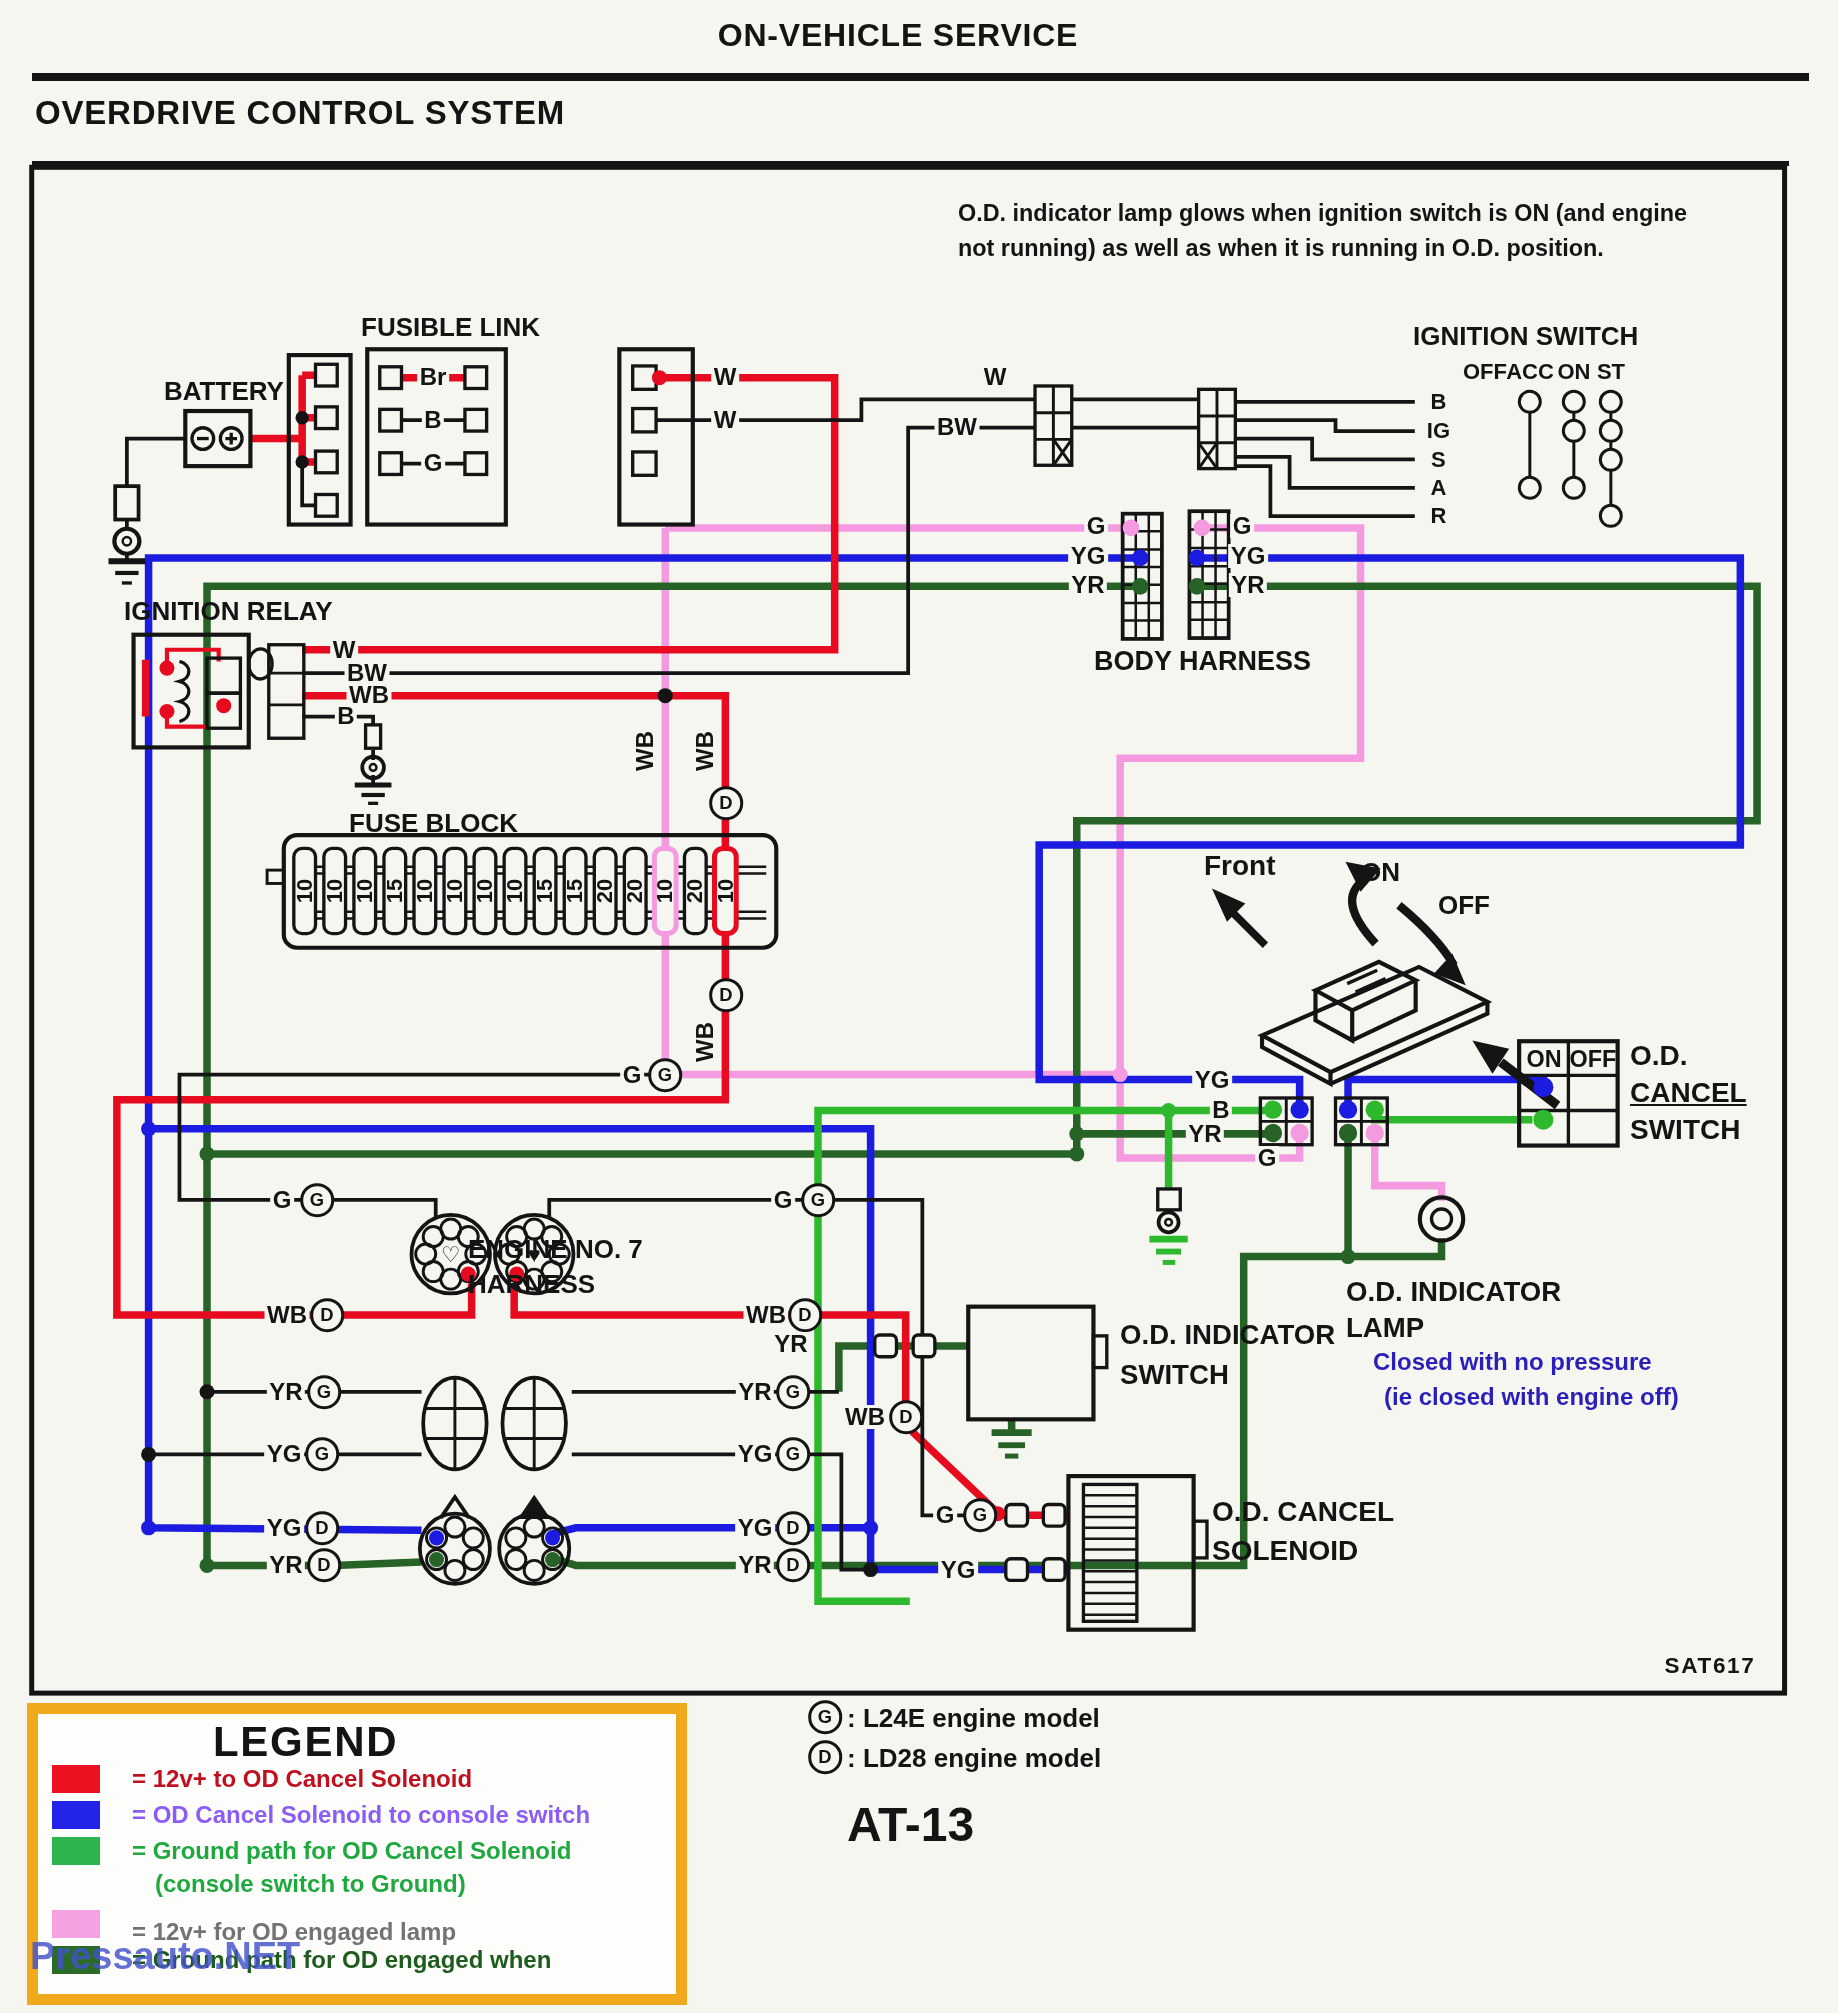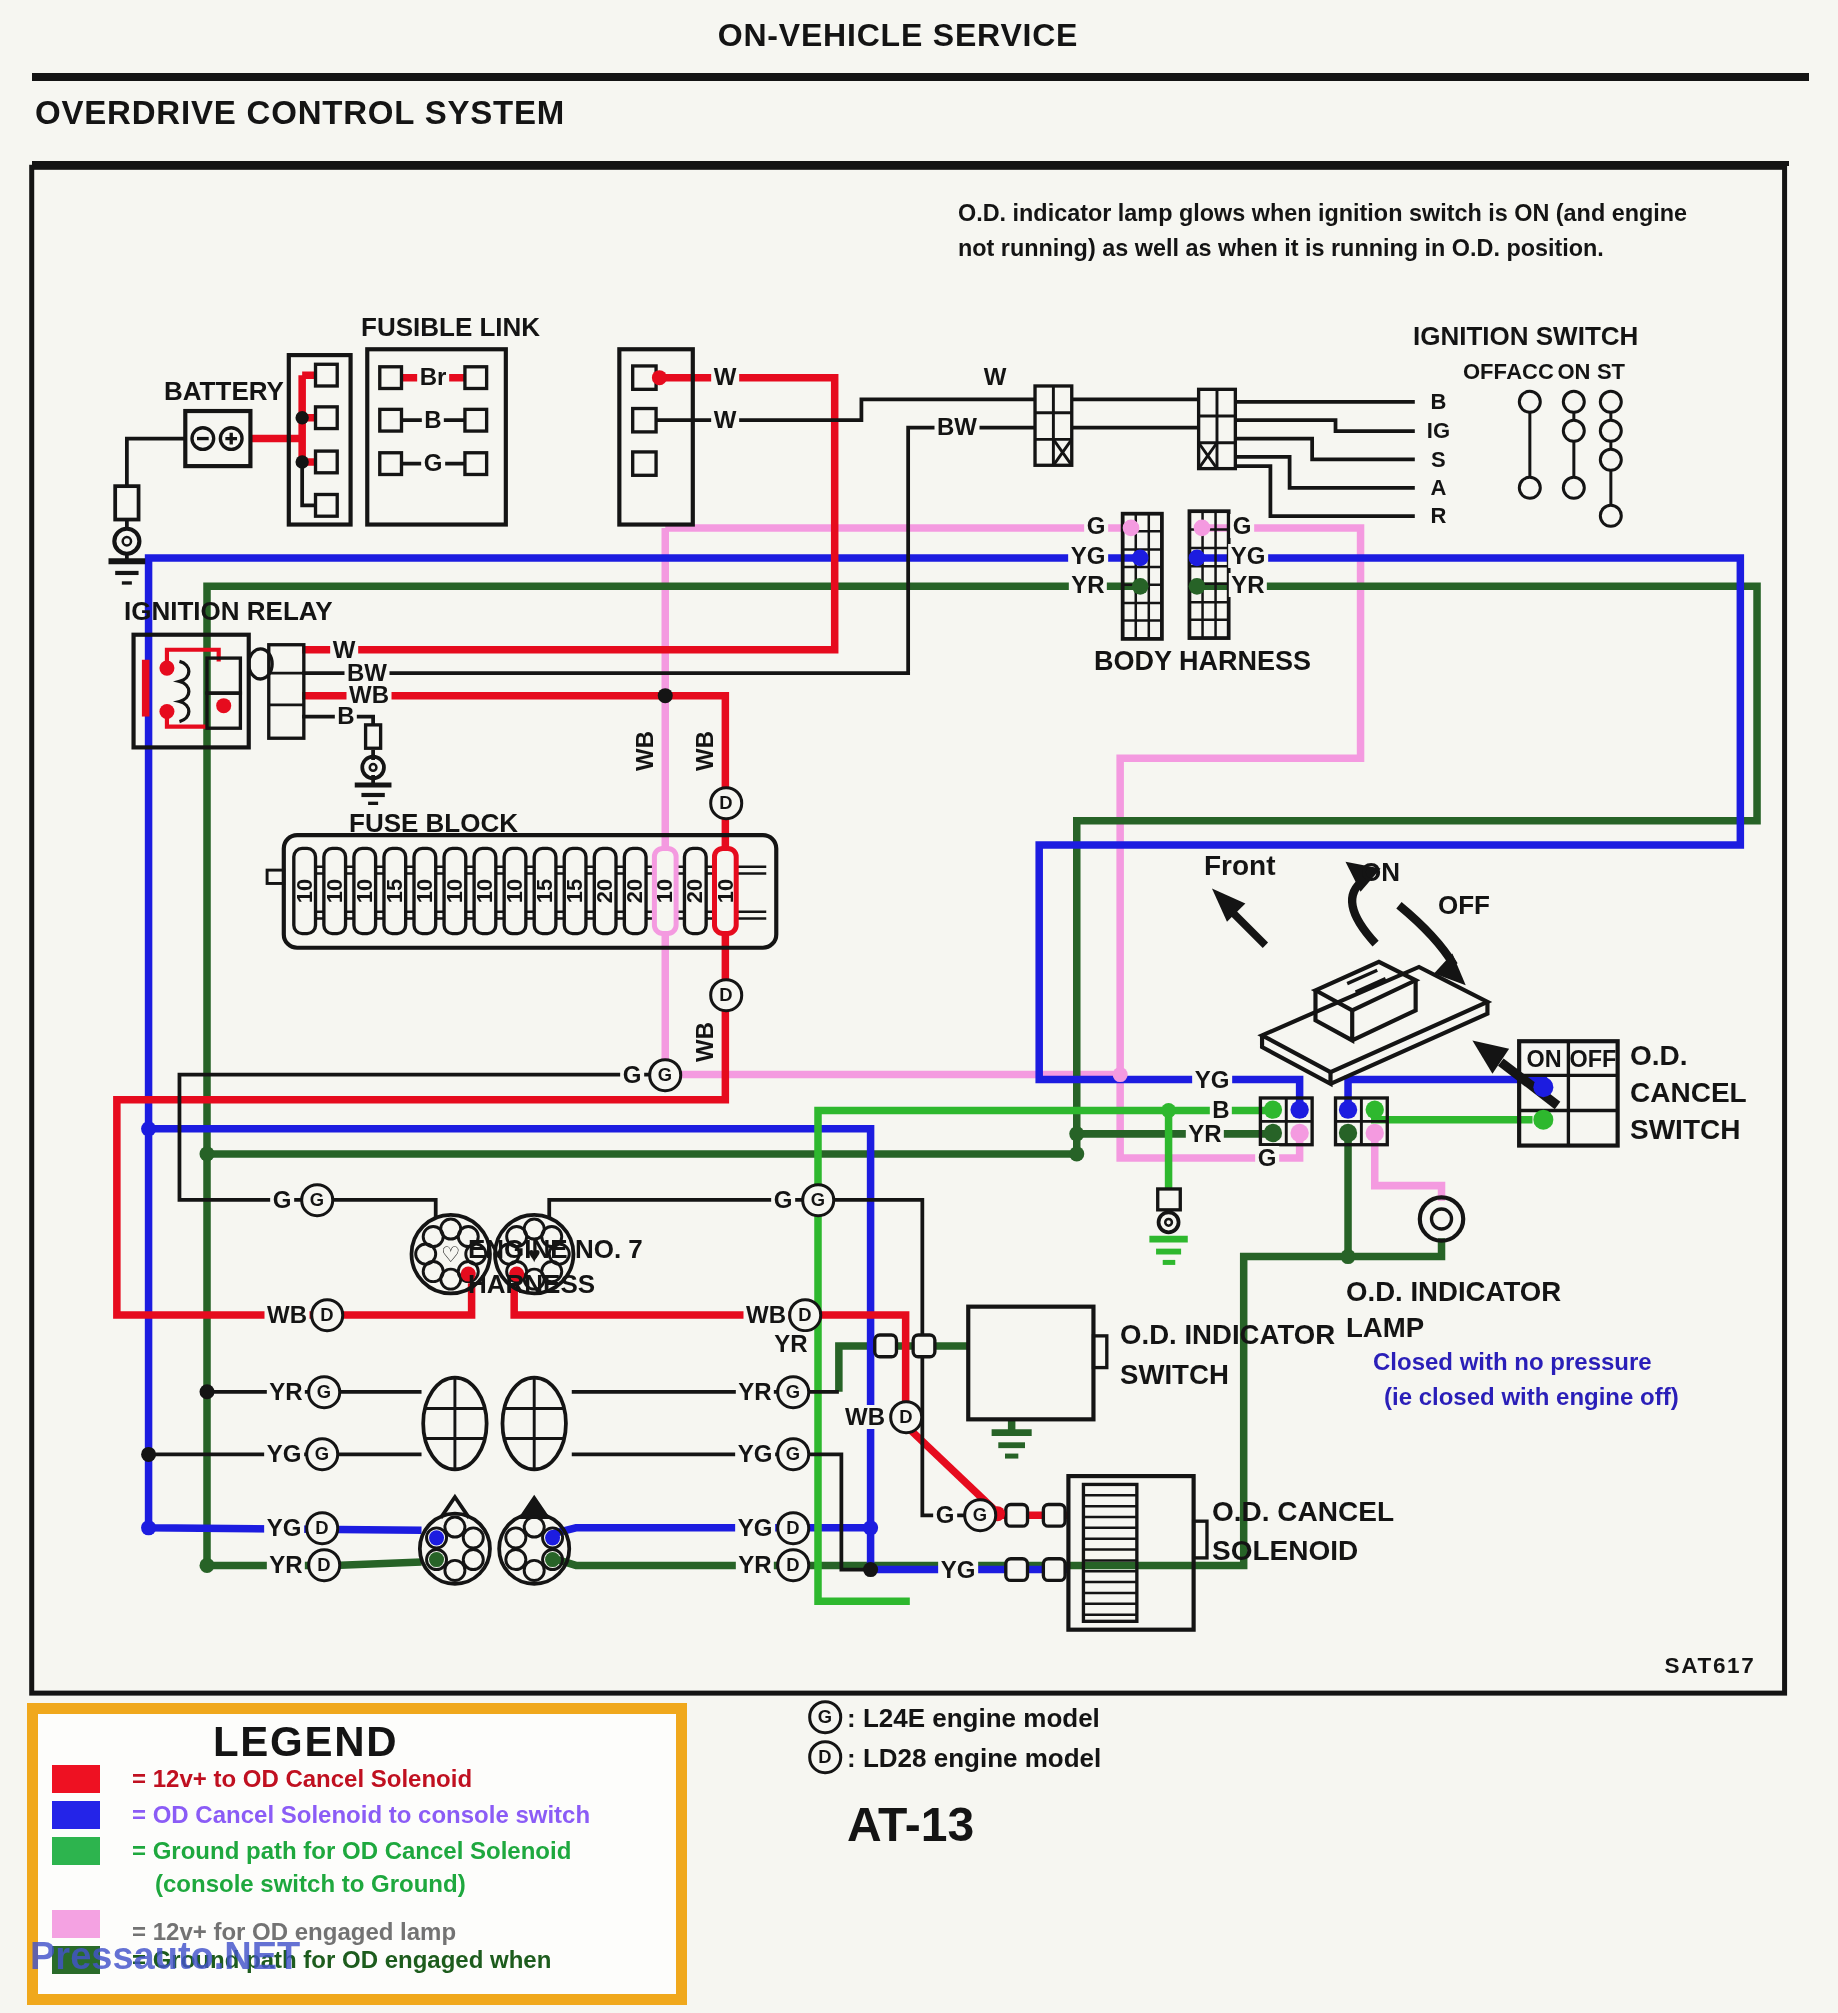--- a/index.html
+++ b/index.html
@@ -385,21 +385,21 @@
   <div class="lbl" style="left:468px;top:1234px;font-size:26px;">ENGINE NO. 7</div>
   <div class="lbl" style="left:468px;top:1269px;font-size:26px;">HARNESS</div>
 
   <div class="lbl" style="left:1204px;top:850px;font-size:28px;">Front</div>
   <div class="lbl" style="left:1361px;top:857px;font-size:26px;">ON</div>
   <div class="lbl" style="left:1438px;top:890px;font-size:26px;">OFF</div>
 
   <div class="lbl ctr" style="left:1544px;top:1059px;font-size:23.4px;">ON</div>
   <div class="lbl ctr" style="left:1593px;top:1059px;font-size:23.4px;">OFF</div>
   <div class="lbl" style="left:1630px;top:1040px;font-size:28px;">O.D.</div>
-  <div class="lbl" style="left:1630px;top:1077px;font-size:28px;">CANCEL</div>
+  <div class="lbl" style="left:1630px;top:1077px;font-size:28px;text-decoration:underline;">CANCEL</div>
   <div class="lbl" style="left:1630px;top:1114px;font-size:28px;">SWITCH</div>
 
   <div class="lbl" style="left:1346px;top:1276px;font-size:27.6px;">O.D. INDICATOR</div>
   <div class="lbl" style="left:1346px;top:1312px;font-size:27.6px;">LAMP</div>
 
   <div class="lbl" style="left:1120px;top:1319px;font-size:27.6px;">O.D. INDICATOR</div>
   <div class="lbl" style="left:1120px;top:1359px;font-size:27.6px;">SWITCH</div>
   <div class="lbl bluenote" style="left:1373px;top:1348px;font-size:24px;">Closed with no pressure</div>
   <div class="lbl bluenote" style="left:1384px;top:1383px;font-size:24px;">(ie closed with engine off)</div>
 

